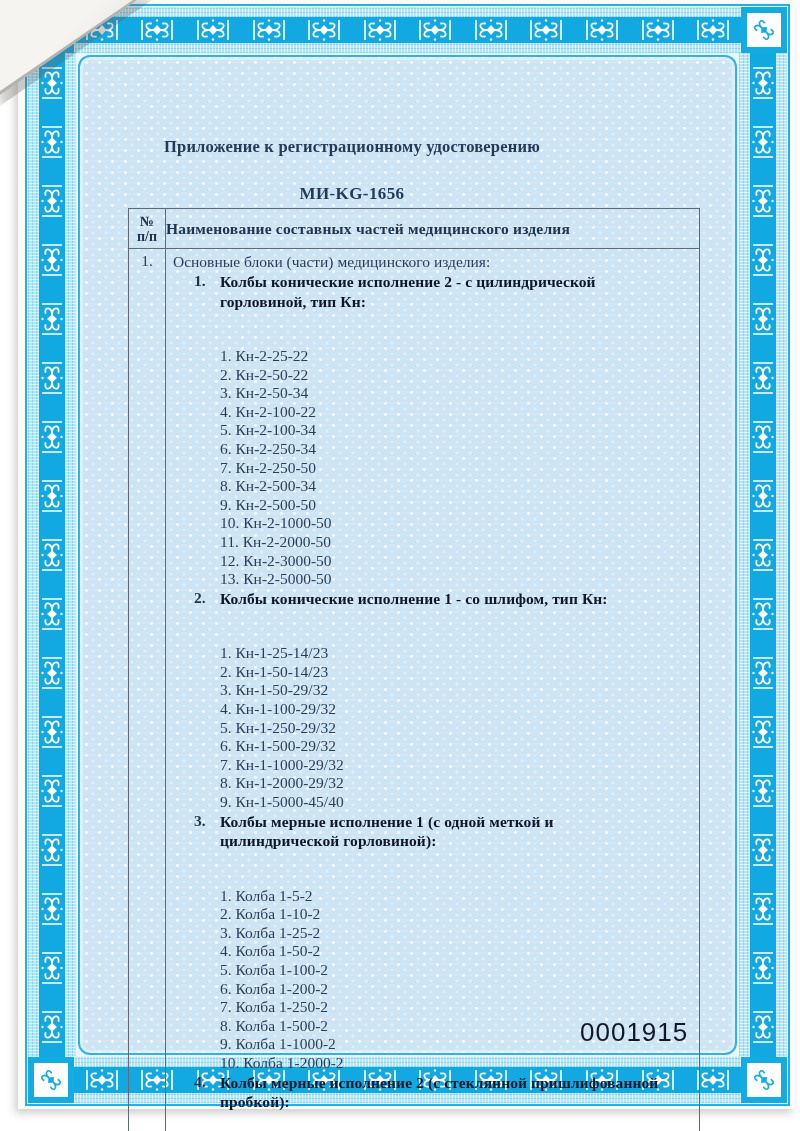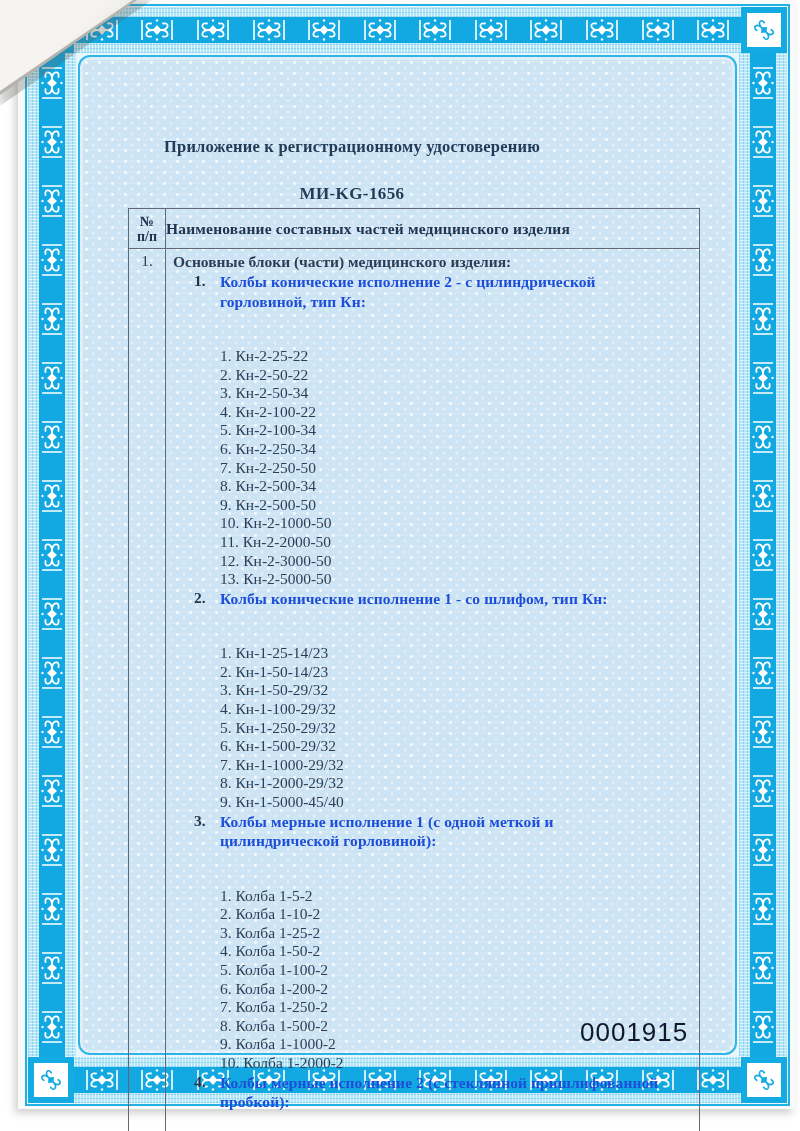--- a/index.html
+++ b/index.html
@@ -113,25 +113,25 @@
   .doc-table td, .doc-table th {
     border:1px solid #5f6a76; vertical-align:top;
   }
   .col-num { width:37px; }
   .doc-table thead th { height:40px; vertical-align:middle; font-weight:bold; color:#22354f; }
   .hdr-num { font-size:14px; line-height:15px; font-weight:bold; text-align:center; }
   .hdr-name { text-align:left; font-size:15.5px; letter-spacing:.2px; }
   .cell-num { text-align:center; padding-top:3px; height:760px; }
   .cell-body { padding:3px 6px 0 7px; }
 
-  .intro { line-height:19px;font-weight:bold; }
+  .intro { line-height:19px; }
   .groups { margin-left:21px; margin-top:1px; }
   .group-head { display:flex; }
   .group-num { width:26px; flex:0 0 auto; font-weight:bold; color:#1f334f; }
-  .group-title { font-weight:bold; color:#1d4ed8; width:452px; line-height:19.5px; letter-spacing:.1px; }
+  .group-title { font-weight:bold; color:#0f172a; width:452px; line-height:19.5px; letter-spacing:.1px; }
   .group-items { margin-left:26px; line-height:18.6px;margin-top:36px; }
 
   .serial {
     position:absolute; left:580px; top:1017px;
     font-family:"Liberation Sans","DejaVu Sans",sans-serif;
     font-size:26px; color:#0f172a; letter-spacing:1px;
   }
 </style>
 </head>
 <body>

